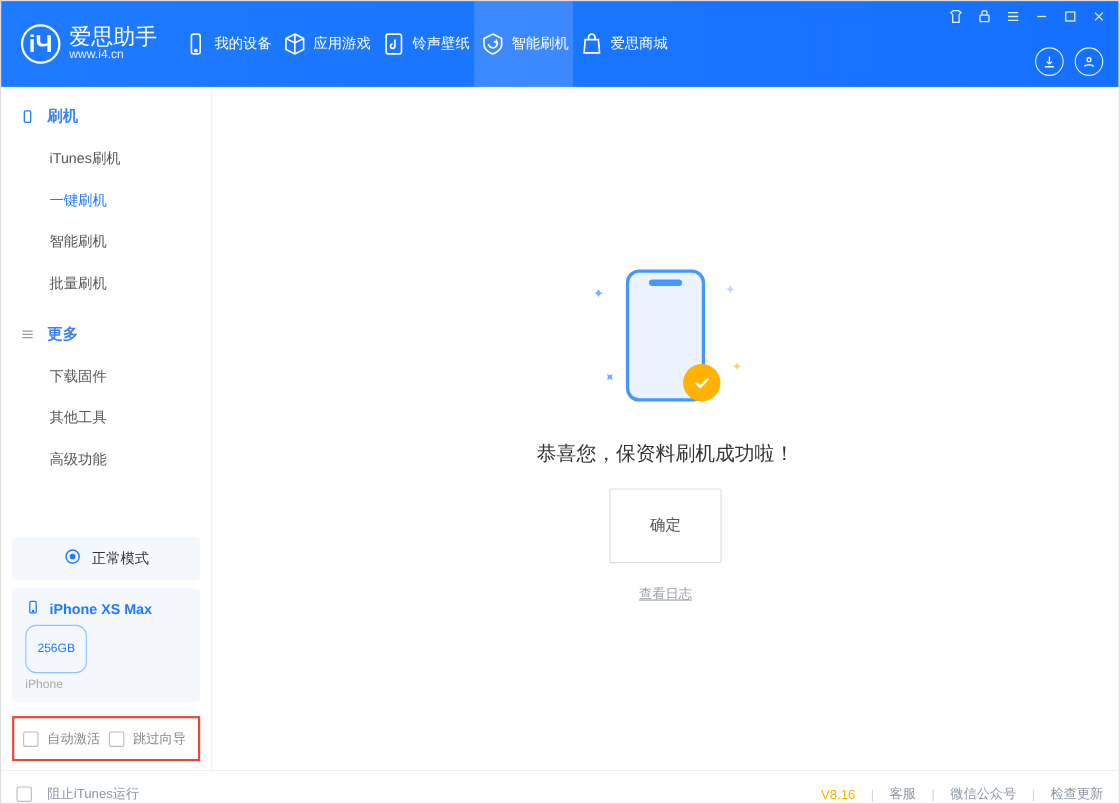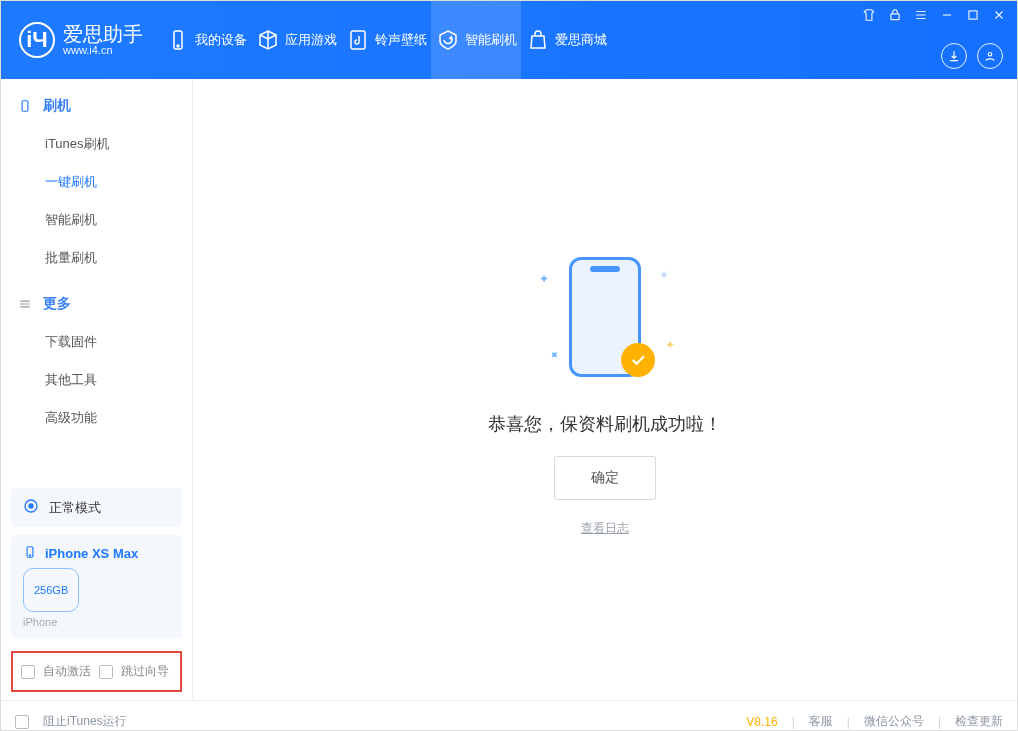--- a/index.html
+++ b/index.html
@@ -25,37 +25,37 @@
 .round-btn svg { width: 14px; height: 14px; }
 .header-right-lower { display:flex; gap:10px; align-items:center; padding-right:14px; }
 
 .body { display: flex; height: calc(100% - 78px - 30px); }
 .sidebar { width: 192px; border-right: 1px solid #eef0f3; display: flex; flex-direction: column; }
 .sb-section-title { display: flex; align-items: center; gap: 10px; padding: 18px 16px 10px 16px; font-size: 14px; color: #3b82f6; font-weight: 600; }
 .sb-section-title .ic { width: 16px; height: 16px; display:flex; align-items:center; justify-content:center; color:#888; }
 .sb-item { padding: 10px 10px 10px 44px; font-size: 13px; color: #555; cursor: pointer; }
 .sb-item.active { color: #1e7aff; }
 .sb-spacer { flex: 1; }
-.sb-mode { margin: 8px 10px; background: #f4f7fc; border-radius: 4px; padding: 10px 12px; font-size: 13px; color: #333; display: flex; align-items: center; gap: 10px; }
+.sb-mode { margin: 8px 10px; background: #f4f7fc; border-radius: 4px; padding: 10px 12px; font-size: 13px; color: #333; display: flex; align-items: center; gap: 10px; justify-content: center; }
 .sb-device { margin: 0 10px 8px 10px; background: #f4f7fc; border-radius: 4px; padding: 10px 12px; font-size: 13px; color: #1e7aff; }
 .sb-device .cap { display: inline-block; margin-top: 6px; border: 1px solid #8dc1ff; color: #1e7aff; border-radius: 10px; padding: 15px 10px; font-size: 11px; }
 .sb-device .model { color: #aaa; font-size: 11px; margin-top: 4px; }
 .sb-bottom-opts { border: 2px solid #e04a3a; margin: 5px 10px 8px 10px; padding: 10px 8px; display: flex; align-items: center; gap: 8px; font-size: 12px; color: #888; }
 .chk { width: 14px; height: 14px; border: 1px solid #bbb; border-radius: 2px; display: inline-block; flex-shrink:0; }
 
 .main { flex: 1; display: flex; flex-direction: column; align-items: center; justify-content: center; gap: 20px; }
 .phone-illus { position: relative; width: 160px; height: 150px; display:flex; align-items:center; justify-content:center;}
 .phone { width: 72px; height: 120px; border: 3px solid #4796ff; border-radius: 12px; background: #eaf3ff; position: relative; }
 .phone::after { content:""; position:absolute; top:6px; left:50%; transform:translateX(-50%); width:30px; height:6px; background:#4796ff; border-radius:3px; }
 .check-badge { position:absolute; right:30px; bottom:15px; width:34px; height:34px; background:#ffb300; border-radius:50%; display:flex; align-items:center; justify-content:center; color:#fff; }
 .check-badge svg { width:18px; height:18px; }
 .sparkle { position:absolute; font-size:12px; color:#6fb4ff; }
 .sparkle.s1 { left:14px; top:30px; } .sparkle.s2 { left:24px; bottom:30px; transform:rotate(45deg);} .sparkle.s3 { right:16px; top:26px; color:#c2d9ff;} .sparkle.s4 { right:10px; bottom:40px; color:#ffd37a;}
 .success-line { font-size:18px; color:#333; }
-.ok-btn { border:1px solid #d7dbe0; background:#fff; padding:12px 36px; font-size:14px; color:#555; border-radius:2px; cursor:pointer; }
+.ok-btn { border:1px solid #d7dbe0; background:#fff; padding:24px 36px; font-size:14px; color:#555; border-radius:2px; cursor:pointer; }
 .log-link { font-size:12px; color:#9aa1aa; text-decoration:underline; cursor:pointer; }
 
 .footer { height: 42px; border-top:1px solid #eef0f3; display:flex; align-items:center; font-size:12px; color:#8c96a3; padding:0 14px; gap:14px; }
 .footer .spacer{ flex:1; }
 .footer .sep{ color:#d0d6de; }
 .footer .ver{ color:#ffb300; }
 .footer .lnk{ cursor:pointer; }
 </style>
 </head>
 <body>

